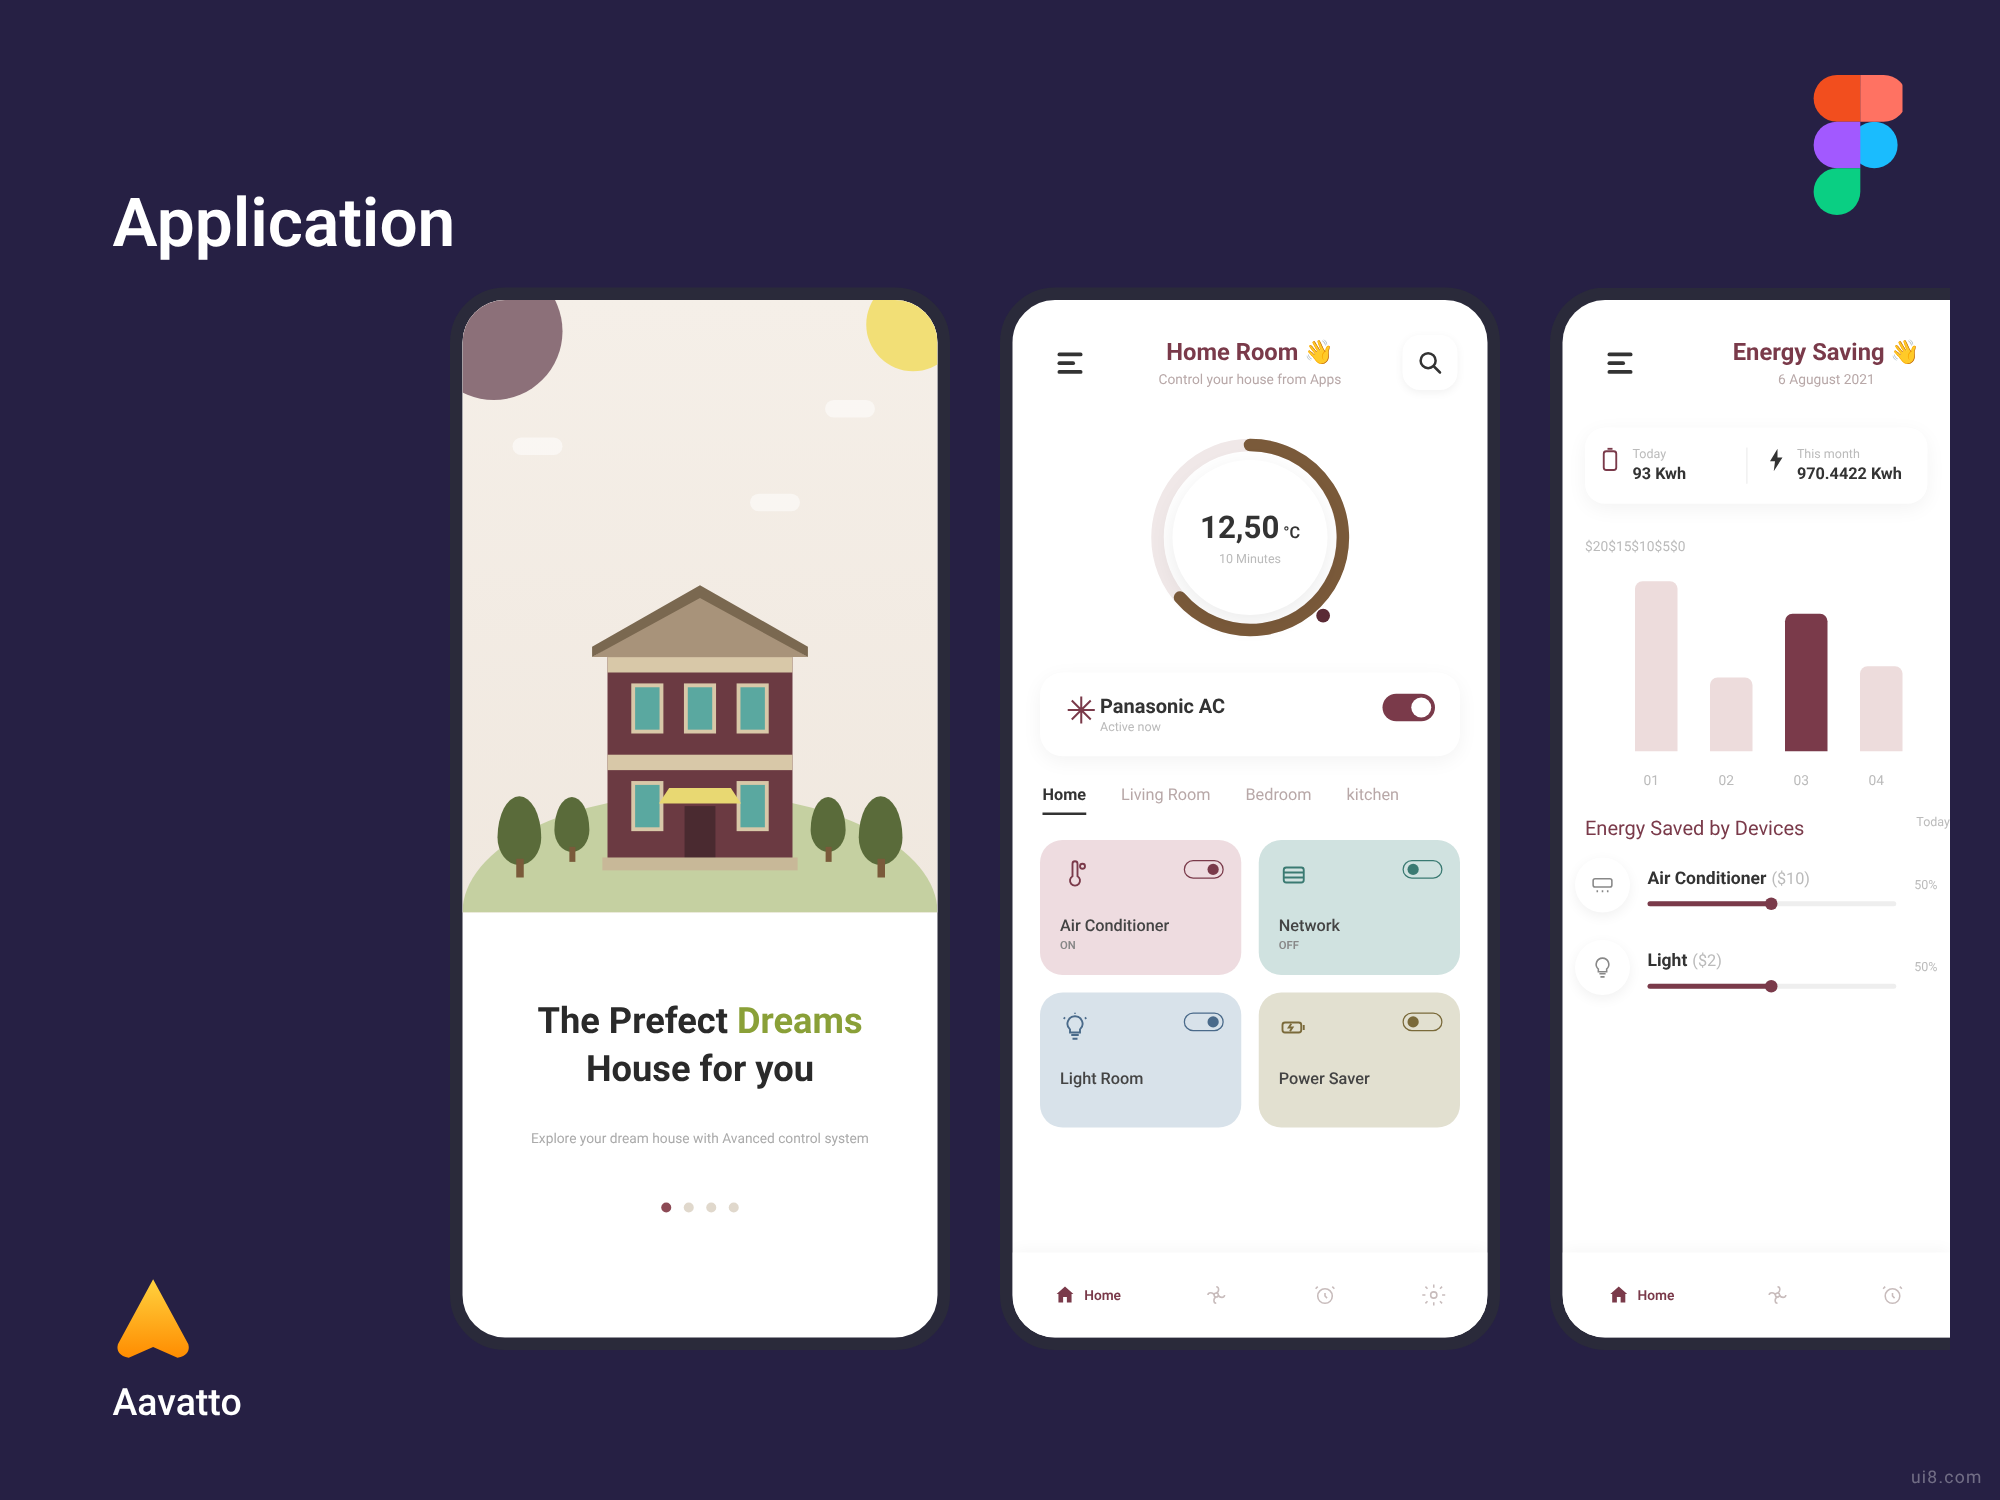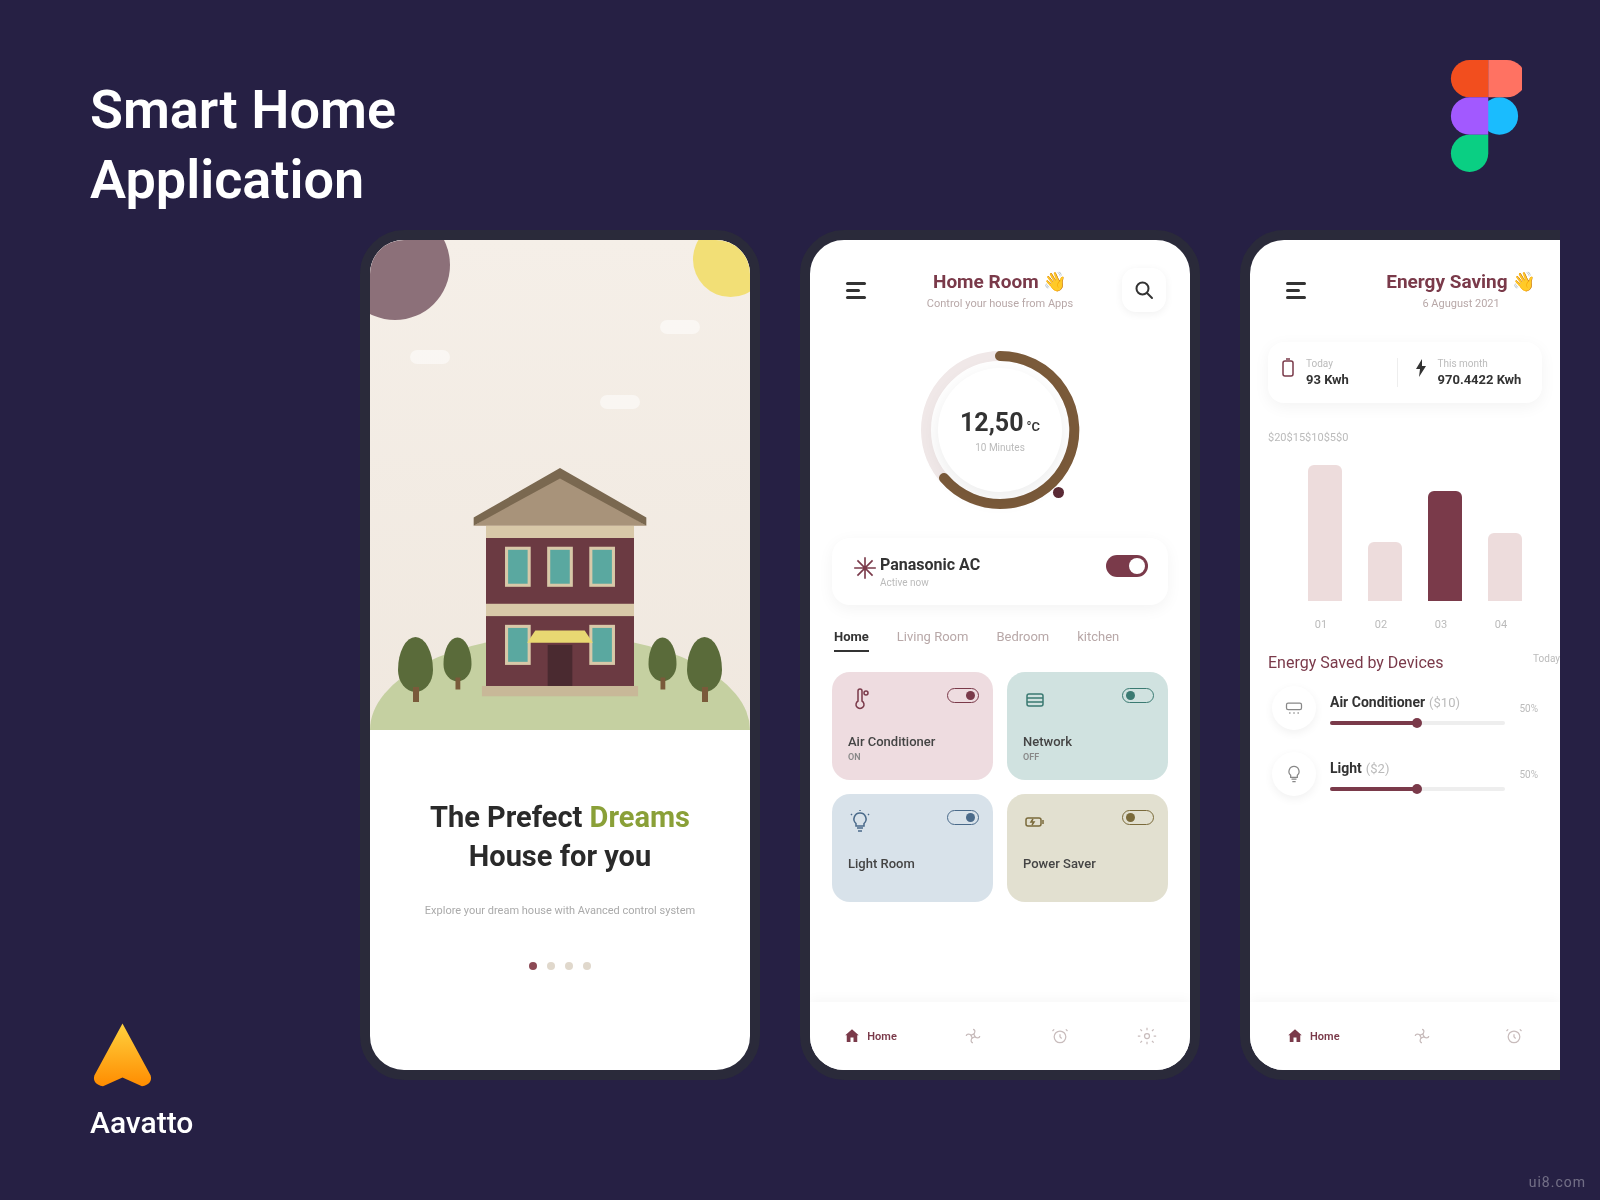--- a/index.html
+++ b/index.html
@@ -79,37 +79,37 @@
 .stat-val{font-size:13px;font-weight:700;color:#333;margin-top:3px}
 .chart{margin:28px 18px 0;height:200px;position:relative}
 .yaxis{position:absolute;left:0;top:0;bottom:30px;display:flex;justify-content:space-between;font-size:11px;color:#bbb}
 .bars{position:absolute;left:40px;right:0;bottom:30px;top:0;display:flex;align-items:flex-end;gap:26px}
 .bar{width:34px;border-radius:6px 6px 0 0;background:#eddcdc}
 .bar.hl{background:#7a3a4a}
 .xaxis{position:absolute;left:36px;right:0;bottom:0;display:flex;gap:26px;font-size:11px;color:#bbb}
 .xaxis span{width:34px;text-align:center}
 .section-title{font-size:16px;font-weight:400;color:#7a3a4a;padding:22px 18px 14px}
 .pill{position:absolute;right:0;top:22px;font-size:10px;color:#bbb}
-.dev-list{padding:0 22px}
+.dev-list{padding:0 10px}
 .dev-item{display:flex;align-items:center;gap:14px;margin-bottom:22px}
 .dev-icon{width:44px;height:44px;border-radius:50%;background:#fff;box-shadow:0 3px 10px rgba(0,0,0,0.06);display:flex;align-items:center;justify-content:center;font-size:18px;color:#888}
 .dev-body{flex:1}
 .dev-name{font-size:14px;font-weight:700;color:#333}
 .dev-price{font-size:13px;color:#bbb;margin-left:4px;font-weight:400}
 .dev-bar{height:4px;background:#eee;border-radius:2px;margin-top:10px;position:relative}
 .dev-fill{height:100%;background:#7a3a4a;border-radius:2px;position:relative}
 .dev-fill::after{content:"";position:absolute;right:-4px;top:-3px;width:10px;height:10px;border-radius:50%;background:#7a3a4a}
 .dev-pct{font-size:10px;color:#bbb}
 .watermark{position:absolute;bottom:10px;right:14px;font-size:14px;color:rgba(255,255,255,0.35);letter-spacing:1px}
 </style>
 </head>
 <body>
 
 <div class="title">
-  <span>Smart Home</span><br><span>Application</span>
+  <br><span>Application</span>
 </div>
 
 <svg class="figma" viewBox="0 0 60 90">
   <circle cx="42" cy="45" r="15" fill="#1abcfe"></circle>
   <path d="M18 0h15v30H18a15 15 0 010-30z" fill="#f24e1e"></path>
   <path d="M33 0h15a15 15 0 010 30H33z" fill="#ff7262"></path>
   <path d="M18 30h15v30H18a15 15 0 010-30z" fill="#a259ff"></path>
   <path d="M18 60h15v15a15 15 0 11-15-15z" fill="#0acf83"></path>
 </svg>
 

